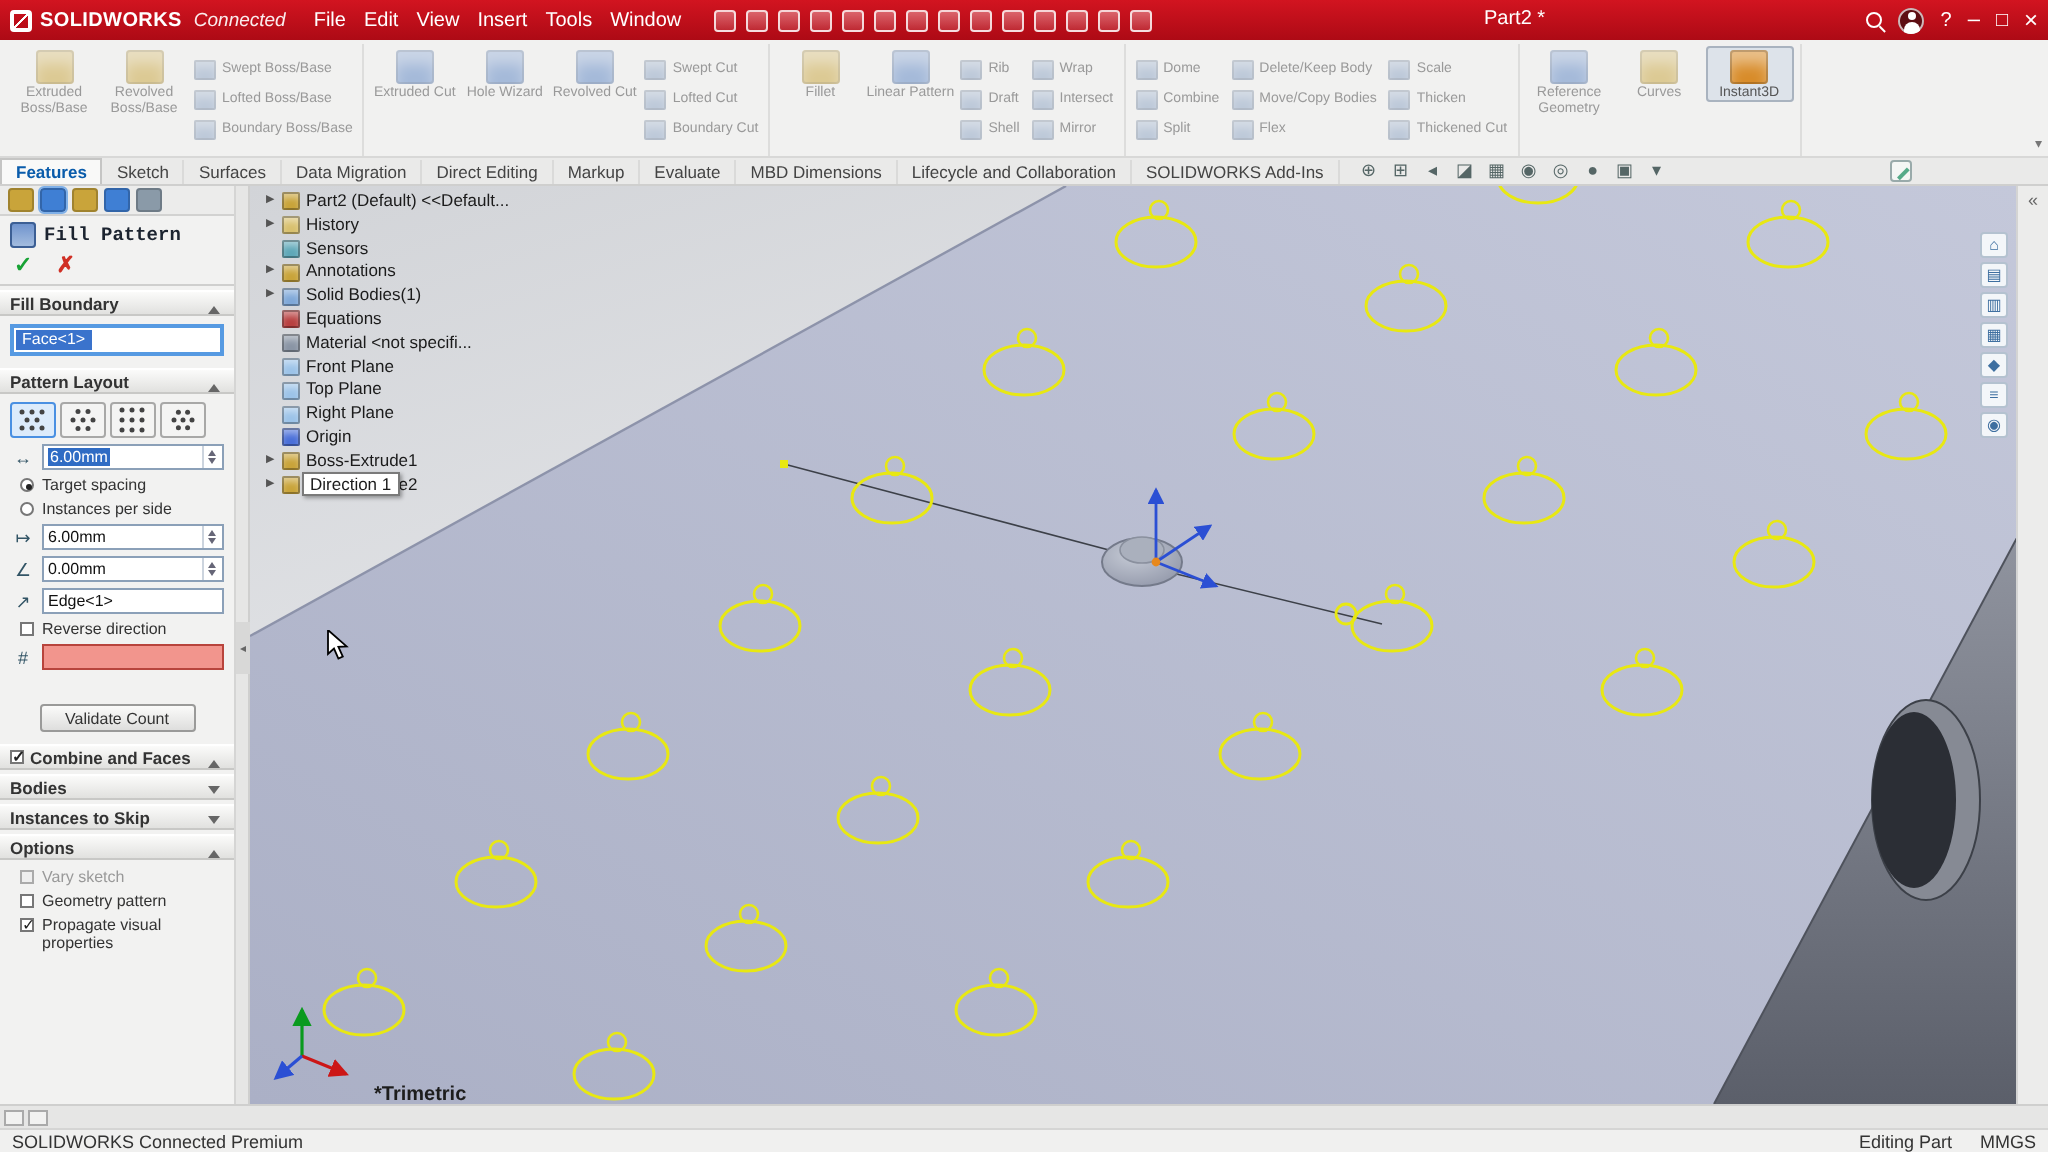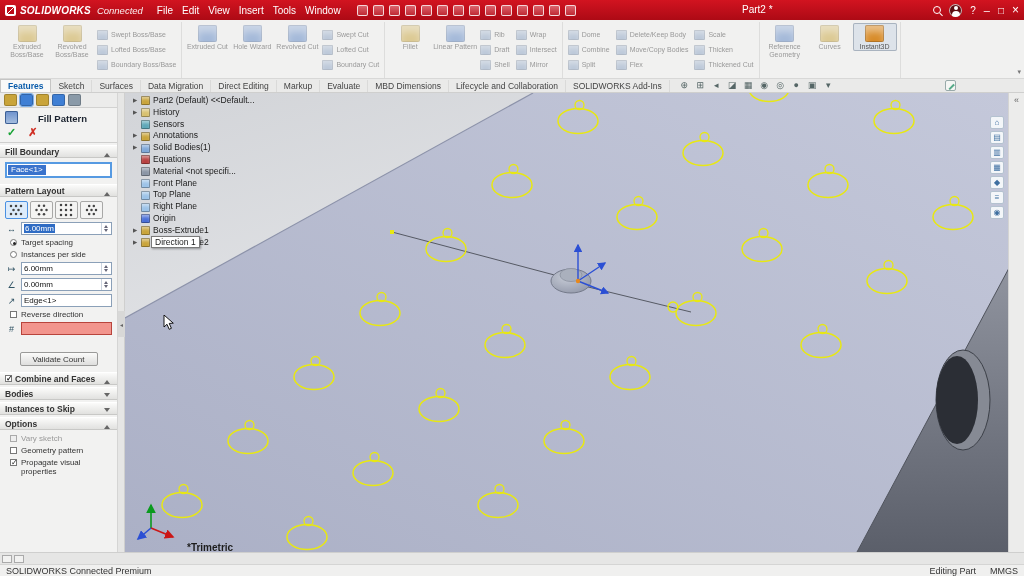--- a/index.html
+++ b/index.html
@@ -6,21 +6,21 @@
   *{box-sizing:border-box;}
   #app{position:relative;width:1024px;height:576px;background:#f0f0ef;overflow:hidden;
        font-family:"Liberation Sans",sans-serif;-webkit-font-smoothing:antialiased;}
 
   
   #titlebar{position:absolute;left:0;top:0;right:0;height:20px;
     background:linear-gradient(#d21420,#ad0a15);display:flex;align-items:center;
     color:#fff;padding:0 5px;gap:4px;}
   .logo-mark{width:11px;height:11px;border:2px solid #fff;border-radius:2px;
     background:linear-gradient(135deg,transparent 45%,#fff 45%,#fff 55%,transparent 55%);}
-  .logo-text{font-size:10px;font-weight:bold;font-style:italic;letter-spacing:.2px;}
+  .logo-text{font-size:10px;font-weight:bold;letter-spacing:.2px;}
   .logo-suffix{font-size:9.5px;font-style:italic;opacity:.92;margin-left:2px;}
   #menu-row{display:flex;gap:9px;margin-left:10px;font-size:10px;}
   .menu-item{cursor:default;}
   #tb-icons{display:flex;gap:5px;margin-left:12px;align-items:center;}
   .tb-ico{width:11px;height:11px;border:1px solid rgba(255,255,255,.8);border-radius:2px;
     background:linear-gradient(rgba(255,255,255,.35),rgba(255,255,255,.12));}
   .tb-title{position:absolute;left:742px;top:4px;font-size:10px;}
   .tb-right{margin-left:auto;display:flex;align-items:center;gap:8px;font-size:10px;}
   .ri-search{width:8px;height:8px;border:1.4px solid #fff;border-radius:50%;position:relative;}
   .ri-search::after{content:"";position:absolute;width:4px;height:1.4px;background:#fff;
@@ -67,21 +67,21 @@
   .cpin{width:11px;height:11px;border:1px solid #9aa;border-radius:2px;background:#f4f6f4;position:relative;}
   .cpin::before{content:"";position:absolute;left:2px;top:5px;width:7px;height:1.5px;background:#5a8;transform:rotate(-45deg);}
 
   
   #leftpanel{position:absolute;left:0;top:93px;width:118px;bottom:24px;background:#f2f2f1;
     overflow:hidden;font-size:8px;color:#333;border-right:1px solid #d5d5d4;}
   .pm-tabs{height:15px;display:flex;align-items:center;gap:3px;padding:1px 4px;
     background:#ececeb;border-bottom:1px solid #d2d2d1;}
   .pm-tab{width:13px;height:12px;border-radius:2px;box-shadow:inset 0 0 0 1px rgba(0,0,0,.2);}
   .pm-tab.active{outline:1px solid #7fb0e8;}
-  .pm-header{display:flex;align-items:flex-end;gap:20px;padding:3px 5px 2px;}
+  .pm-header{display:flex;align-items:center;gap:4px;padding:3px 5px 2px;font-family:Liberation Mono, monospace;}
   .pm-hicon{width:13px;height:13px;border-radius:2px;background:linear-gradient(#6b90cc,#a8c0e0);
     box-shadow:inset 0 0 0 1px #3c5f94;}
   .pm-title{font-size:9.5px;font-weight:bold;color:#1c2430;}
   .pm-actions{display:flex;gap:12px;padding:0 7px 3px;border-bottom:1px solid #cfcfce;}
   .ok::before{content:"✓";color:#18a335;font-weight:bold;font-size:11px;}
   .cancel::before{content:"✗";color:#d03025;font-weight:bold;font-size:11px;}
   .sec-h{height:13px;background:linear-gradient(#fbfbfa,#e1e1df);border-top:1px solid #fff;
     border-bottom:1px solid #c8c8c6;display:flex;align-items:center;padding:0 5px;
     font-weight:bold;color:#333;font-size:8.5px;margin-top:2px;}
   .chev{margin-left:auto;width:8px;height:6px;position:relative;}

